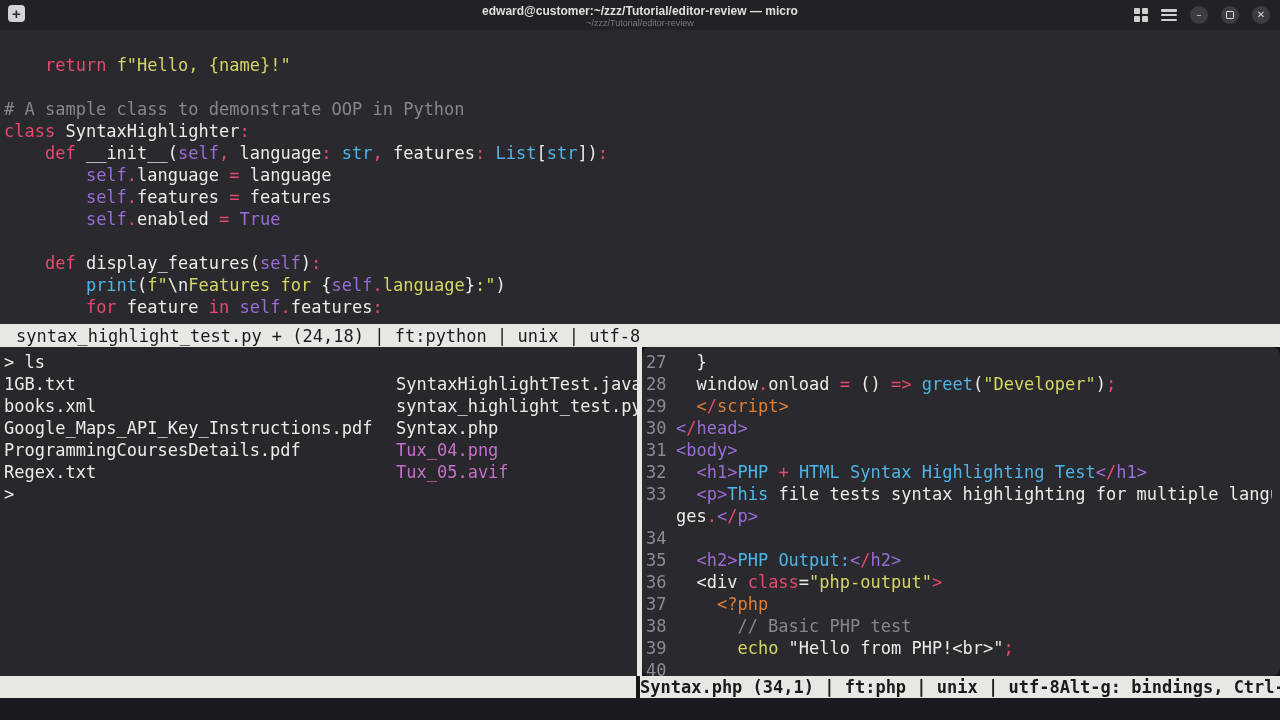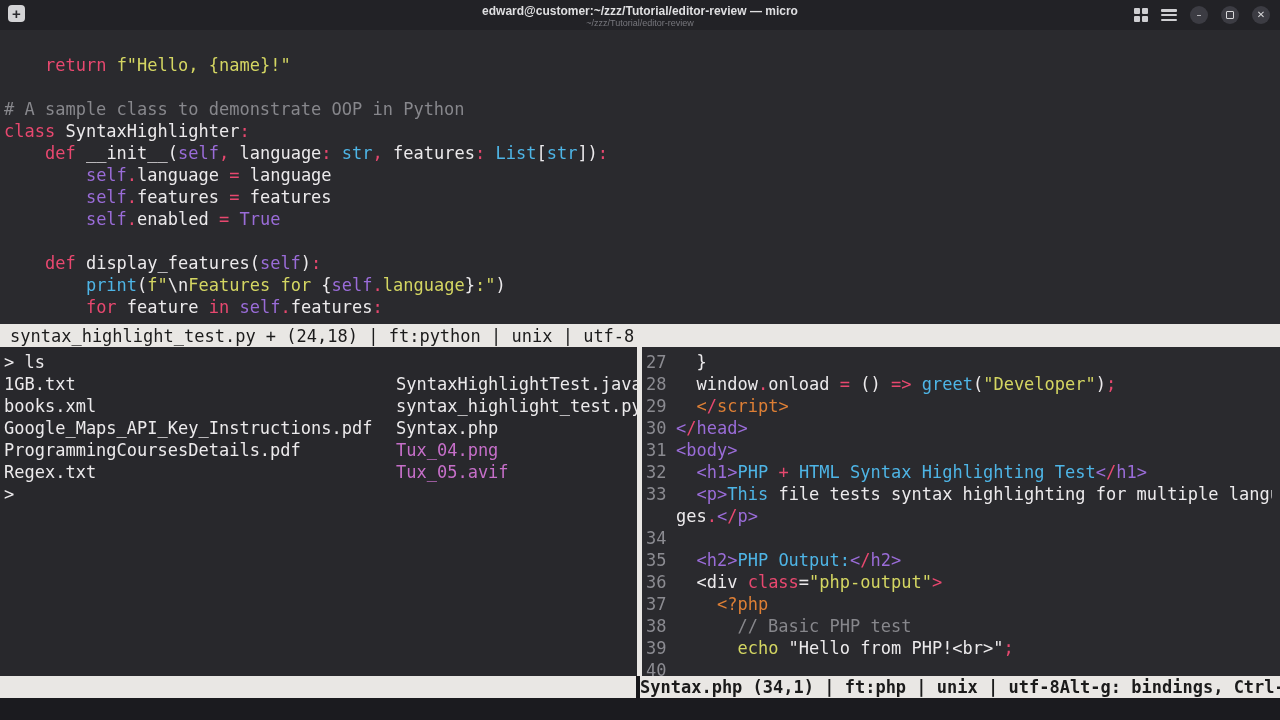--- a/index.html
+++ b/index.html
@@ -25,26 +25,26 @@
   
   .pane-top{height:292px;background:#2a2a2e;padding:2px 0 0 4px;overflow:hidden;flex:none;}
   .code-row{height:22px;white-space:pre;position:relative;overflow:hidden;}
   .tk{white-space:pre;}
   .w{color:#eceaec}.k{color:#e8486f}.s{color:#d4d662}.c{color:#4eb5e6}.pu{color:#9a6cd8}
   .cm{color:#87878c}.o{color:#de7f35}.mg{color:#c66fc9}.bl{color:#4b97e6}
   .c2{position:absolute;left:392px;}
   .lnum{display:inline-block;width:30px;color:#8b8b91;}
   
   .statusbar{height:23px;background:#e9e7e4;color:#1b1b1b;display:flex;justify-content:space-between;
-             align-items:center;white-space:pre;overflow:hidden;flex:none;padding:0 4px 0 10px;}
+             align-items:center;white-space:pre;overflow:hidden;flex:none;padding:0 4px 0 16px;}
   
   .split{height:329px;display:flex;flex:none;overflow:hidden;}
   .pane-term{width:633px;flex:none;background:#28282c;padding:4px 0 18px 4px;overflow:hidden;}
   .vdivider{width:5px;flex:none;background:#e9e7e4;cursor:col-resize;}
-  .pane-right{flex:1;background:#2a2a2e;padding:4px 8px 0 4px;overflow:hidden;}
+  .pane-right{flex:1;background:#2a2a2e;padding:4px 8px 0 4px;overflow:hidden;border-radius:8px;}
   
   .bottombar{height:22px;display:flex;flex:none;overflow:hidden;background:#e9e7e4;color:#1b1b1b;white-space:pre;}
   .bb-left{width:634px;flex:none;padding-left:2px;overflow:hidden;}
   .bb-sep{width:4px;flex:none;background:#17171a;}
   .bb-right{flex:1;display:flex;overflow:hidden;font-weight:bold;}
   .bottom-strip{flex:1;background:#1b1b1f;}
 </style>
 </head>
 <body>
 

